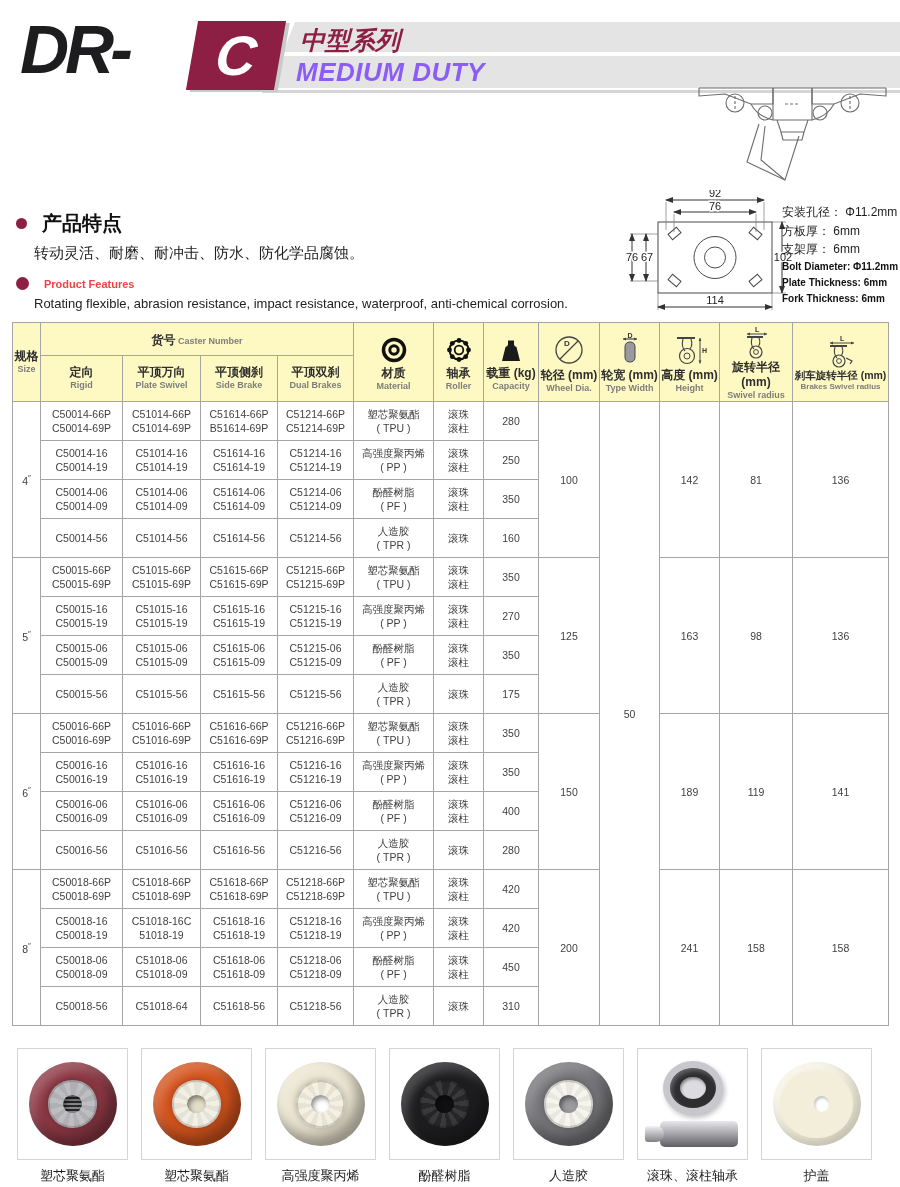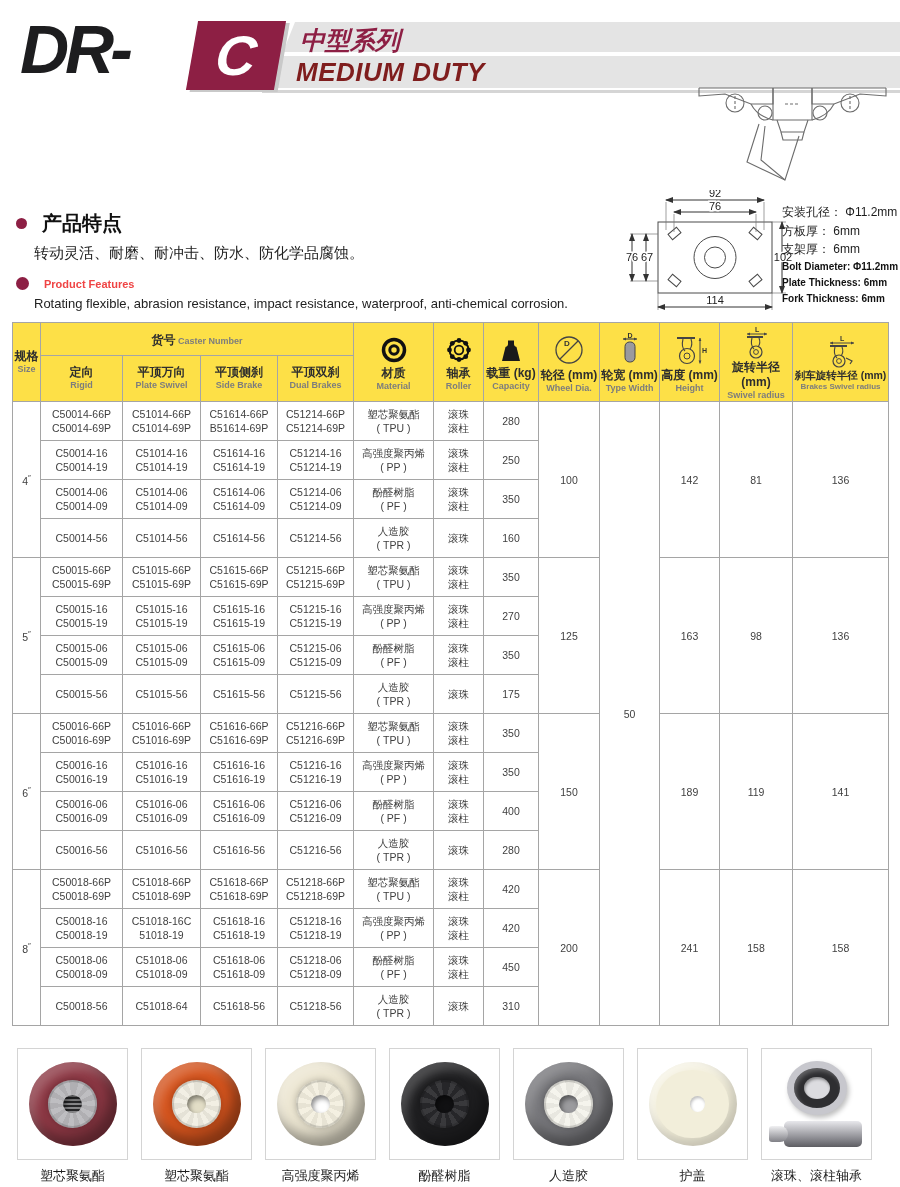--- a/index.html
+++ b/index.html
@@ -8,21 +8,21 @@
 
   
   .band { position:absolute; background:#e4e4e4; }
   .band1 { left:283px; top:22px; width:617px; height:30px; clip-path:polygon(12px 0,100% 0,100% 100%,0 100%); }
   .band2 { left:270px; top:56px; width:630px; height:32px; clip-path:polygon(12px 0,100% 0,100% 100%,0 100%); }
   .band3 { left:262px; top:90px; width:638px; height:3px; background:#d5d5d5; }
   .logo-dr { position:absolute; left:20px; top:10px; font-size:68px; font-weight:bold; font-style:italic; color:#1d1d1f; letter-spacing:-4px; }
   .logo-c-box { position:absolute; left:192px; top:21px; width:88px; height:69px; background:#8d1f44; transform:skewX(-10deg); box-shadow:4px 2px 0 #c9c9c9; display:flex; align-items:center; justify-content:center; }
   .logo-c-box span { font-size:56px; font-weight:bold; font-style:italic; color:#fff; transform:skewX(3deg); }
   .series-cn { position:absolute; left:300px; top:24px; font-size:25px; font-weight:bold; font-style:italic; color:#8d1f44; }
-  .series-en { position:absolute; left:296px; top:57px; font-size:26px; font-weight:bold; font-style:italic; color:#7f1d1d; letter-spacing:.5px; }
+  .series-en { position:absolute; left:296px; top:57px; font-size:26px; font-weight:bold; font-style:italic; color:#8b5cf6; letter-spacing:.5px; }
 
   
   .caster-section { position:absolute; left:695px; top:82px; width:195px; height:108px; }
   .mount-svg { position:absolute; left:622px; top:190px; width:175px; height:128px; }
   .mount-svg text { font-size:11px; fill:#222; font-family:"Liberation Sans",sans-serif; paint-order:stroke; stroke:#fff; stroke-width:3px; }
   .mount-notes { position:absolute; left:782px; top:203px; width:132px; }
   .mn-cn { font-size:12px; color:#1c1c1c; line-height:1.55; white-space:nowrap; }
   .mn-en { font-size:10px; font-weight:bold; color:#111; line-height:1.6; white-space:nowrap; }
 
   
@@ -31,21 +31,21 @@
   .dot { width:11px; height:11px; border-radius:50%; background:#8d1f44; flex:0 0 auto; }
   .dot.big { width:13px; height:13px; }
   .feat-title-cn { font-size:20px; font-weight:bold; color:#111; }
   .feat-desc-cn { font-size:15px; color:#222; margin:7px 0 14px 18px;font-family:Liberation Serif, serif; }
   .feat-title-en { font-size:11px; font-weight:bold; color:#ef4444; }
   .feat-desc-en { font-size:13px; color:#222; margin:6px 0 0 18px; }
 
   
   table.spec { position:absolute; left:12px; top:322px; width:876px; border-collapse:collapse; table-layout:fixed; }
   table.spec th, table.spec td { border:1px solid #a5a5a5; text-align:center; vertical-align:middle; }
-  table.spec thead th { background:#fde047; }
+  table.spec thead th { background:#fef9c3; }
   table.spec td { font-size:10.5px; color:#3f3f3f; height:39px; padding:2px 1px; }
   .pre { white-space:pre-line; line-height:1.4; }
   .hcn { font-size:12px; color:#2e2e2e; line-height:1.25; }
   .hen { font-size:9px; color:#7d7d7d; line-height:1.25; }
   .h-small .hcn { font-size:10.5px; }
   .h-small .hen { font-size:8px; }
   .h-caster .hcn, .h-caster .hen { display:inline; }
   th .hicon { display:block; margin:2px auto 1px; }
   .size-cell { font-size:13px; color:#3a3a3a; }
   .size-cell sup { font-size:8px; }
@@ -602,34 +602,34 @@
         <div class="wheel" style="background-color: rgb(119, 119, 123);">
           <div class="hub" style="background-color: rgb(244, 243, 236);">
             <div class="hole" style="background-color: rgb(155, 155, 158);"></div>
           </div>
         </div>
       </div>
       <figcaption class="g-label">人造胶</figcaption>
     </figure>
     <figure class="g-item">
       <div class="g-box">
-        <div class="wheel cap" style="background-color: rgb(242, 238, 218);">
-          <div class="hub" style="background-color: rgb(242, 238, 218);">
-            <div class="hole" style="background-color: rgb(255, 255, 255);"></div>
-          </div>
-        </div>
-      </div>
-      <figcaption class="g-label">护盖</figcaption>
-    </figure>
-    <figure class="g-item">
-      <div class="g-box">
         <div class="bearing-stack">
           <div class="bearing-ring">
               <div class="bearing-bore"></div>
             </div>
           <div class="bearing-roller"></div>
         </div>
       </div>
       <figcaption class="g-label">滚珠、滚柱轴承</figcaption>
     </figure>
+    <figure class="g-item">
+      <div class="g-box">
+        <div class="wheel cap" style="background-color: rgb(242, 238, 218);">
+          <div class="hub" style="background-color: rgb(242, 238, 218);">
+            <div class="hole" style="background-color: rgb(255, 255, 255);"></div>
+          </div>
+        </div>
+      </div>
+      <figcaption class="g-label">护盖</figcaption>
+    </figure>
   </div>
 
 </div>
 
 </body></html>

